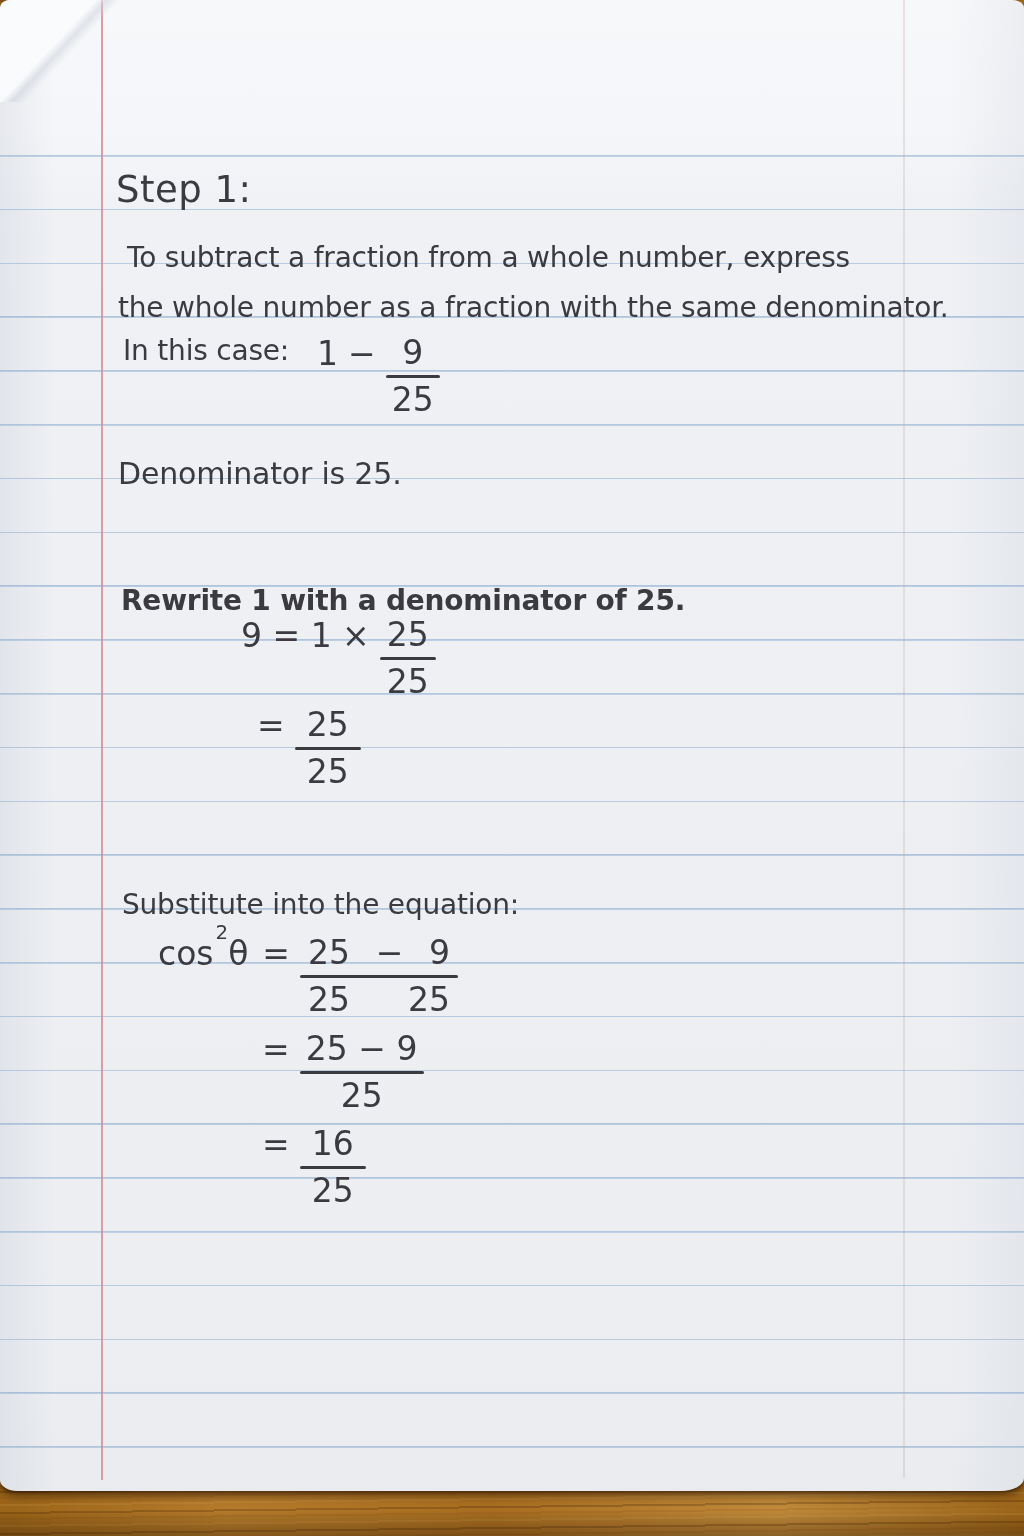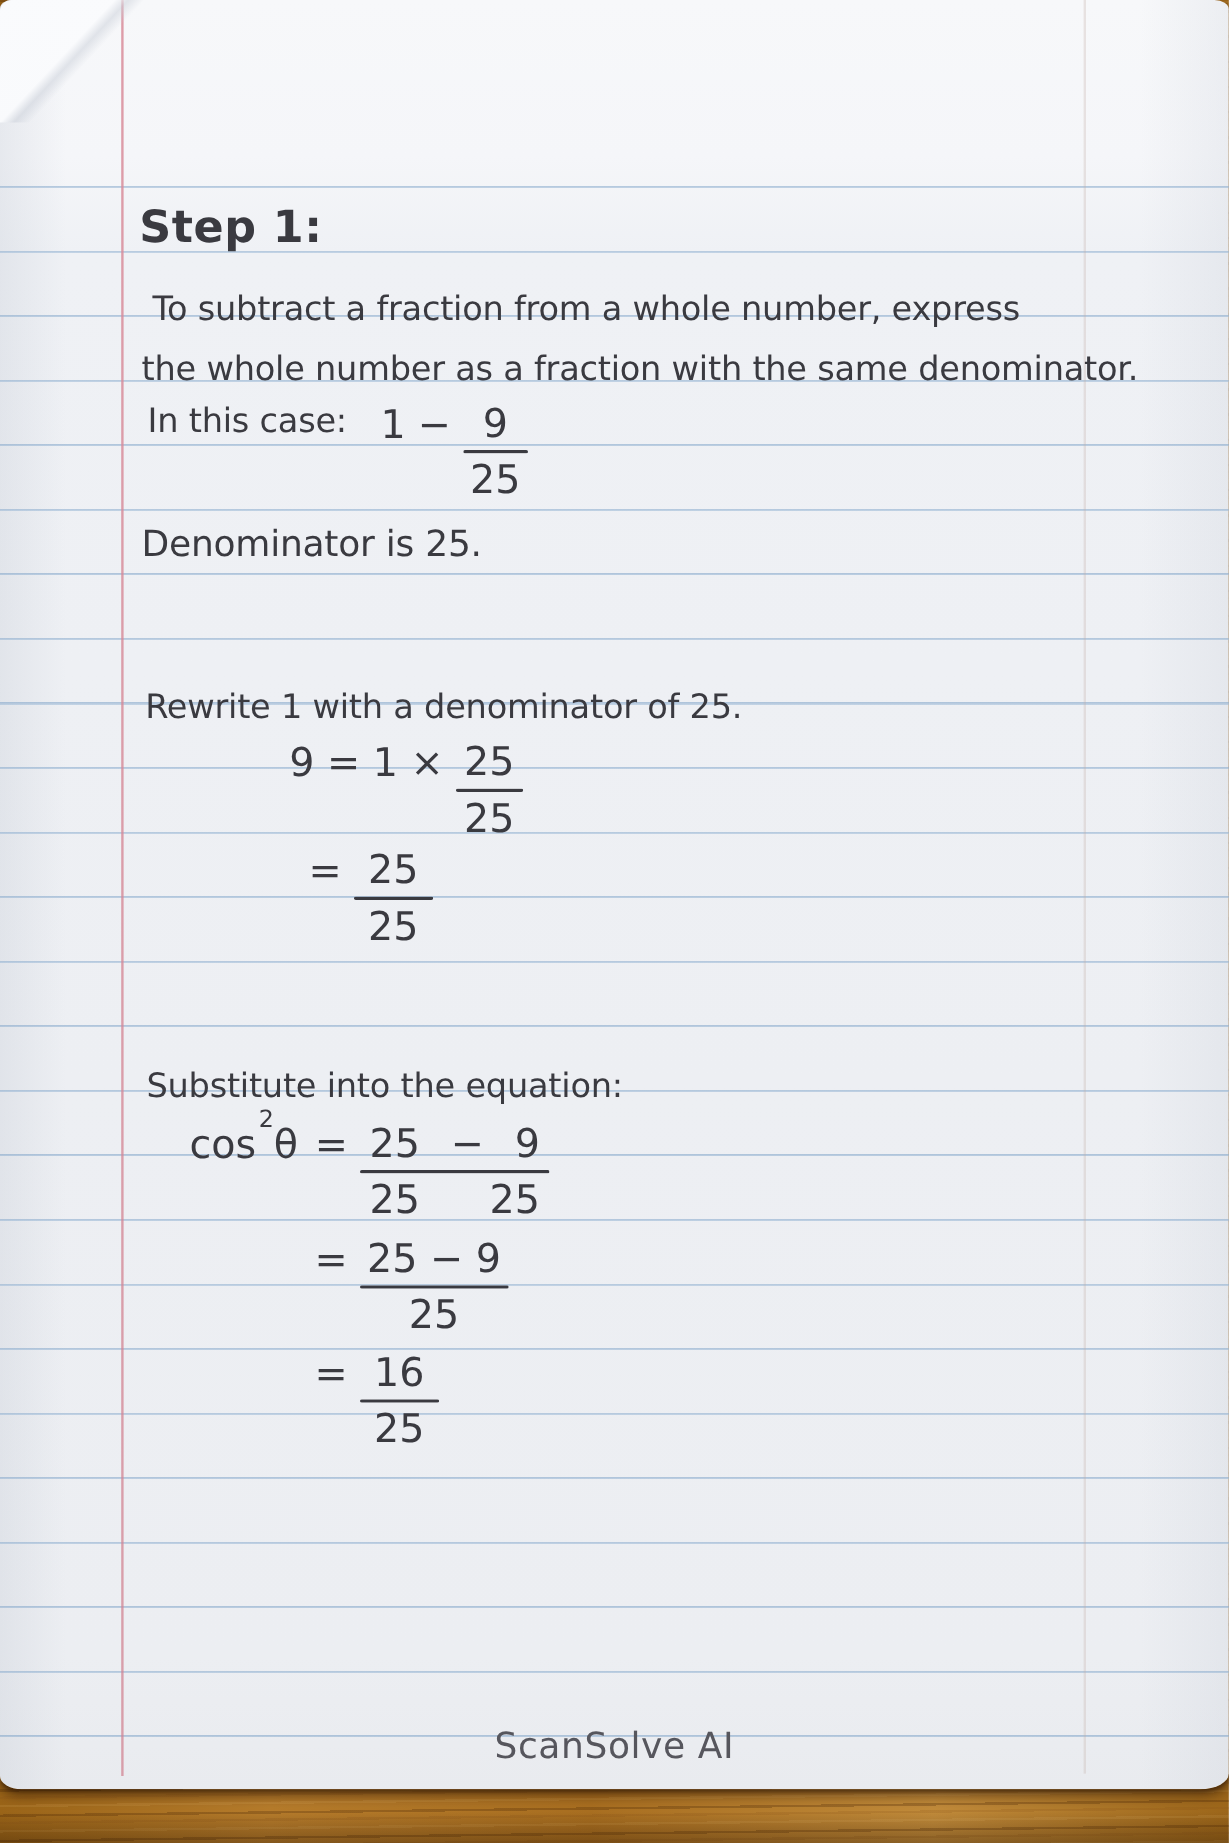--- a/index.html
+++ b/index.html
@@ -41,21 +41,21 @@
   }
   .margin-line {
     position:absolute; top:0; left:101px; width:2px; height:1480px;
     background:linear-gradient(180deg, rgba(217,140,154,0.85) 0%, rgba(208,128,143,0.72) 100%);
   }
   .crease {
     position:absolute; top:0; left:903px; width:2px; height:1478px;
     background:rgba(196,176,170,0.30);
   }
   .hw { color:#3a3a40; position:absolute; white-space:nowrap; }
-  .heading { font-size:37px; font-weight:700; letter-spacing:0.5px; }
+  .heading { font-size:37px; font-weight:400; letter-spacing:0.5px; }
   .underlined { border-bottom:3px solid #3f3f45; padding-bottom:3px; }
   .body-text { font-size:28px; letter-spacing:-0.2px; }
   .eq { font-size:33px; display:flex; align-items:flex-start; }
   .eq .gap { display:inline-block; width:12px; }
   .frac { display:inline-flex; flex-direction:column; align-items:center; margin-left:10px; }
   .frac .num, .frac .den { line-height:1.15; padding:0 4px; }
   .frac .bar { align-self:stretch; height:0; border-top:3.5px solid #3a3a40; margin:3px 0; border-radius:2px; }
   .frac .split { display:flex; justify-content:space-between; width:100%; box-sizing:border-box; padding:0 8px; }
   .sup { font-size:0.60em; position:relative; top:-0.65em; margin-left:2px; }
   .watermark {
@@ -82,24 +82,24 @@
     <span class="gap" style="width:28px;"></span>
     <span>1</span>
     <span style="margin-left:10px;">−</span>
     <span class="frac" style="min-width:54px;">
       <span class="num">9</span>
       <span class="bar"></span>
       <span class="den">25</span>
     </span>
   </div>
 
-  <div class="hw body-text" style="top:436px; left:118px; font-size:30px;">Denominator is 25.</div>
+  <div class="hw body-text" style="top:456px; left:118px; font-size:30px;">Denominator is 25.</div>
 
 
-  <div class="hw body-text" style="top:572px; left:121px;">Rewrite 1 with a denominator of 25.</div>
+  <div class="hw body-text" style="top:584px; left:121px;font-weight:bold;">Rewrite 1 with a denominator of 25.</div>
 
   <div class="hw eq" style="top:616px; left:241px;">
     <span>9 = 1 ×</span>
     <span class="frac" style="min-width:56px;">
       <span class="num">25</span>
       <span class="bar"></span>
       <span class="den">25</span>
     </span>
   </div>
 
@@ -146,16 +146,15 @@
   <div class="hw eq" style="top:1125px; left:262px;">
     <span>=</span>
     <span class="frac" style="min-width:66px;">
       <span class="num">16</span>
       <span class="bar"></span>
       <span class="den">25</span>
     </span>
   </div>
 
 
-  <div class="watermark">ScanSolve AI</div>
 </div>
 
 <div class="desk-dark"></div>
 
 </body></html>

